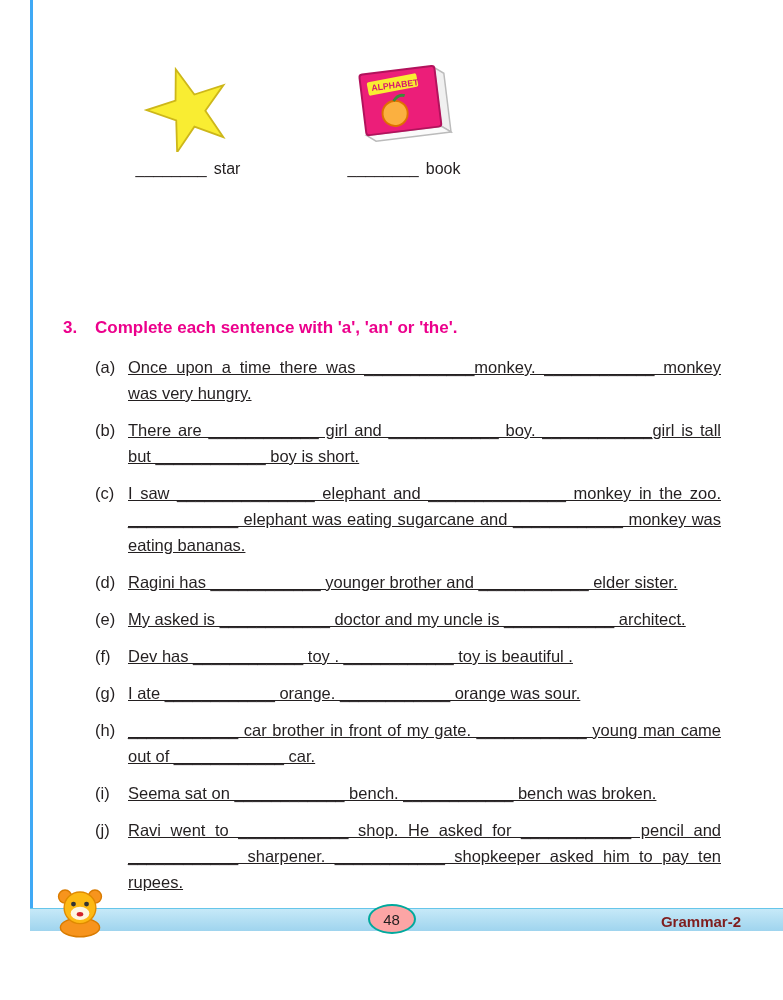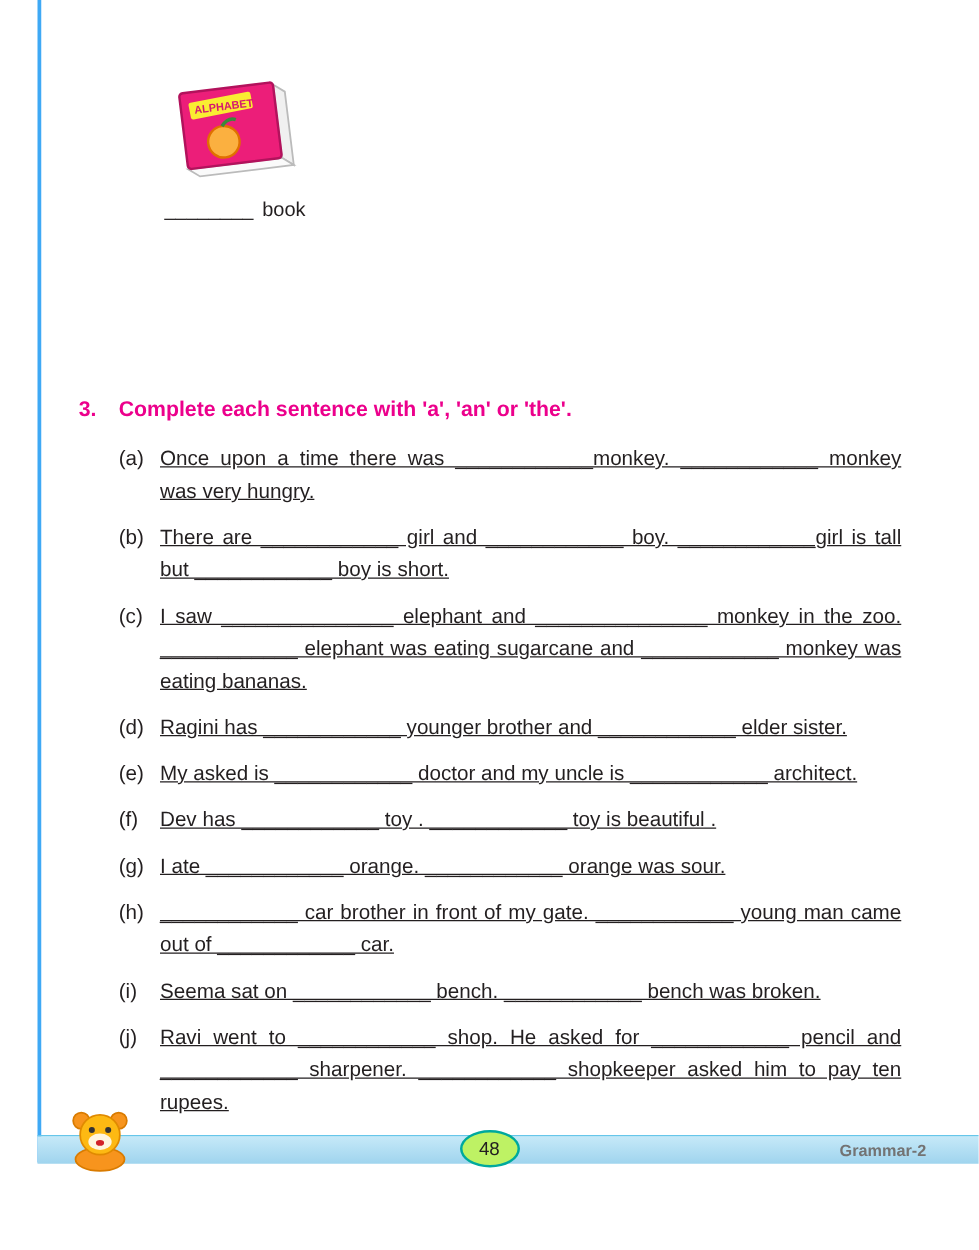--- a/index.html
+++ b/index.html
@@ -81,50 +81,58 @@
     left: 30px; right: 0;
     top: 908px; height: 23px;
     background: linear-gradient(#c6e9f8, #9fd4ee);
     border-top: 1px solid #66c6ea;
   }
   .page-badge {
     position: absolute;
     left: 50%; top: 904px;
     transform: translateX(-50%);
     width: 48px; height: 30px;
-    background: #bef264;
+    background: #fca5a5;
     border: 2px solid #00a99d;
     border-radius: 50%;
     display: flex;
     align-items: center;
     justify-content: center;
     font-size: 15px;
     color: #231f20;
   }
   .book-label {
     position: absolute;
     right: 42px; top: 913px;
-    font-size: 13px;
+    font-size: 15px;
     font-weight: 600;
-    color: #737373;
+    color: #7f1d1d;
   }
   .mascot {
     position: absolute;
     left: 52px; top: 886px;
   }
 </style>
 </head>
 <body>
 
 <div class="page">
 
   <div class="left-line"></div>
 
   <div class="pic-grid">
 
+    <div class="cell">
+      <div class="img">
+        <svg width="92" height="90" viewBox="0 0 100 100">
+          <polygon points="50,6 61,39 95,39 67,60 77,94 50,73 23,94 33,60 5,39 39,39" fill="#f9ed32" stroke="#cdb71a" stroke-width="2" transform="rotate(-18 50 50)"></polygon>
+        </svg>
+      </div>
+      <div class="caption"><span>________</span><span class="word">star</span></div>
+    </div>
 
 
 
 
     <div class="cell">
       <div class="img">
         <svg width="118" height="92" viewBox="0 0 120 95">
           <g transform="rotate(-7 60 48)">
             <polygon points="96,12 105,19 105,80 96,73" fill="#f0f0f0" stroke="#bbbbbb" stroke-width="1.5"></polygon>
             <polygon points="18,73 96,73 105,80 27,80" fill="#fafafa" stroke="#bbbbbb" stroke-width="1.5"></polygon>

